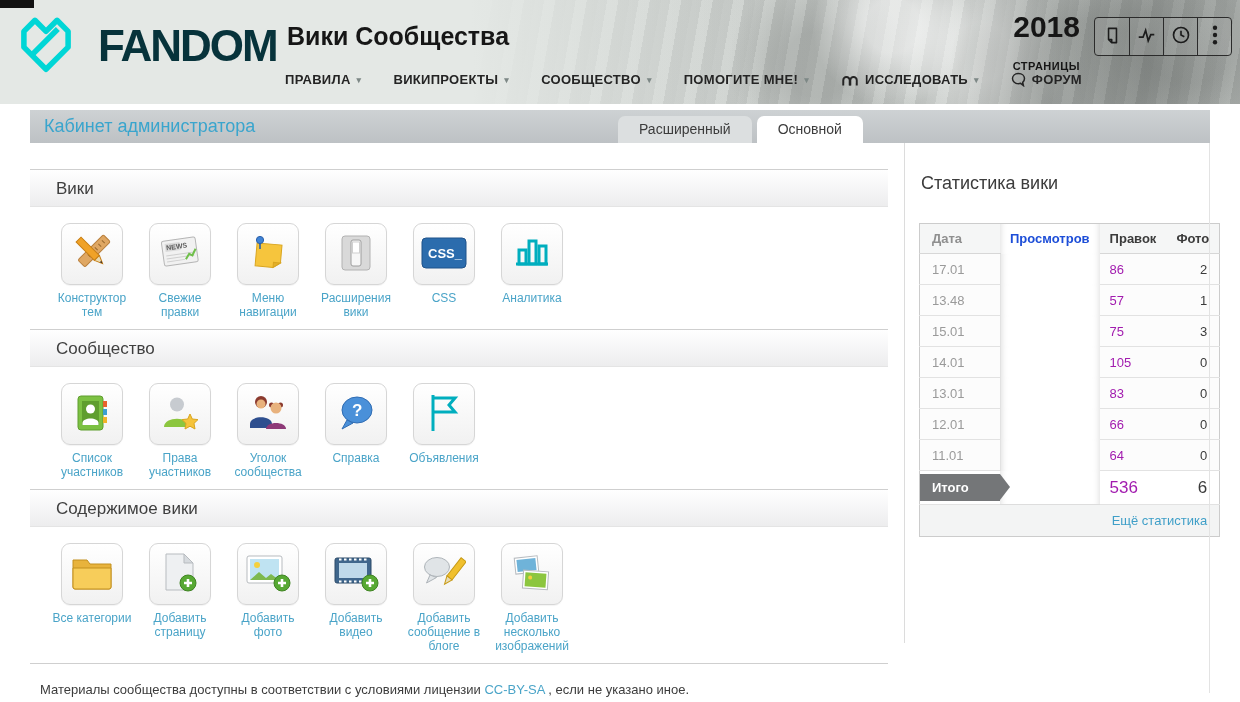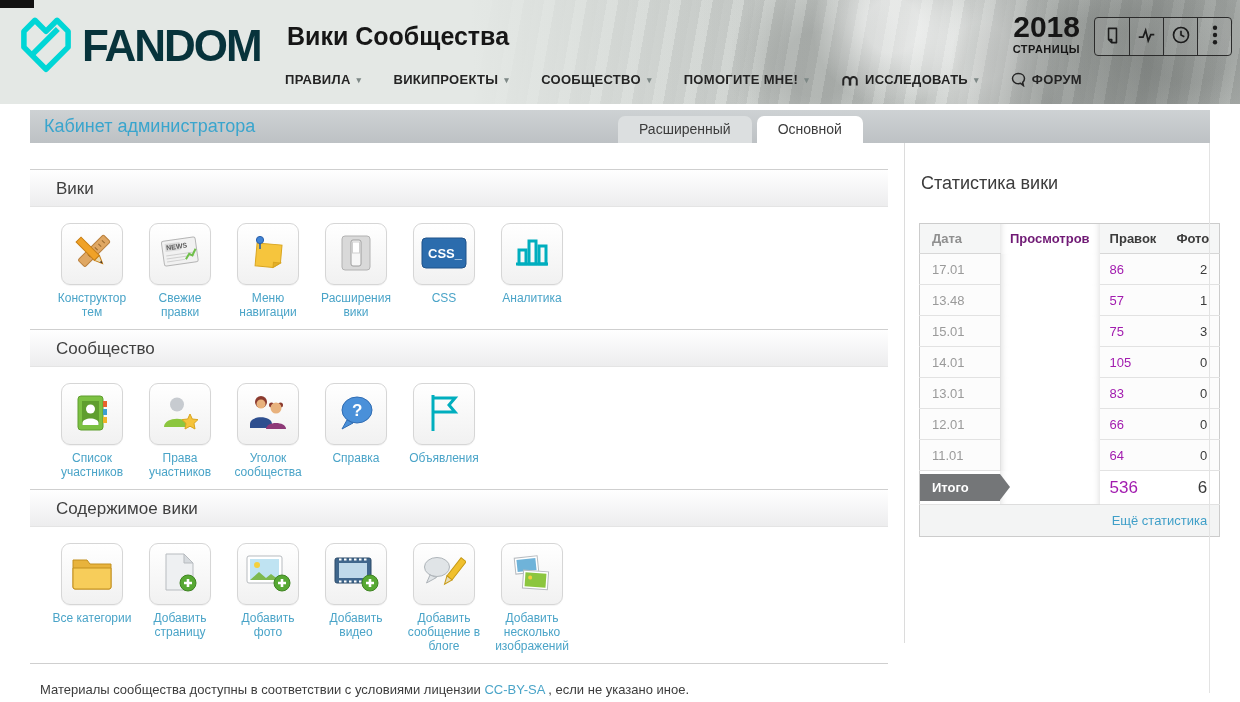--- a/index.html
+++ b/index.html
@@ -15,30 +15,30 @@
       linear-gradient(90deg, #e4e8e5 0%, #e4e8e5 38%, rgba(228,232,229,0) 62%),
       radial-gradient(circle at 72% 25%, rgba(255,255,255,.55) 0 3%, transparent 9%),
       radial-gradient(circle at 88% 72%, rgba(60,64,62,.28) 0 5%, transparent 13%),
       radial-gradient(circle at 66% 62%, rgba(90,94,92,.22) 0 4%, transparent 11%),
       radial-gradient(circle at 96% 35%, rgba(70,74,72,.25) 0 4%, transparent 11%),
       radial-gradient(circle at 79% 50%, rgba(255,255,255,.4) 0 3%, transparent 9%),
       repeating-linear-gradient(100deg, rgba(140,144,142,.22) 0 9px, rgba(205,209,206,.16) 9px 20px, rgba(115,119,117,.20) 20px 31px),
       linear-gradient(90deg, #e4e8e5, #c0c4c1);
   }
   .corner{position:absolute; left:0; top:0; width:34px; height:8px; background:#121212; z-index:5;}
-  .logo{position:absolute; left:16px; top:12px; display:flex; align-items:center; gap:6px;}
+  .logo{position:absolute; left:16px; top:12px; display:flex; align-items:center; gap:22px;}
   .logo-text{font-size:44px; font-weight:bold; color:#07333b; letter-spacing:-2px; line-height:1;}
   .wiki-title{position:absolute; left:287px; top:22px; font-size:25px; font-weight:bold; color:#161616;}
   .top-nav{position:absolute; left:285px; top:72px; display:flex; list-style:none; gap:32px; align-items:center;}
   .nav-item{display:flex; align-items:center; gap:6px; font-size:13px; font-weight:bold; color:#242424; letter-spacing:.3px; cursor:pointer; white-space:nowrap;}
   .nav-item .caret{font-size:9px; color:#7d8886;}
   .nav-icon{display:inline-flex; align-items:center;}
   .page-counter{position:absolute; right:160px; top:12px; text-align:right; color:#161616;}
   .page-counter .count{font-size:30px; font-weight:bold; line-height:30px;}
-  .page-counter .count-label{font-size:11px; font-weight:bold; letter-spacing:.5px; margin-top:1px;text-align:right;}
+  .page-counter .count-label{font-size:11px; font-weight:bold; letter-spacing:.5px; margin-top:18px;text-align:right;}
   .toolbar{position:absolute; right:8px; top:17px; display:flex; border:1px solid #2b2b2b; border-radius:4px; overflow:hidden; height:39px;}
   .tb-btn{width:34px; display:flex; align-items:center; justify-content:center; border-left:1px solid #2b2b2b; background:rgba(255,255,255,.08);}
   .tb-btn:first-child{border-left:none;}
 
   
   .page-bar{position:relative; margin:6px 30px 0; height:33px; background:linear-gradient(#ced2d4,#bdc1c4); display:flex; align-items:center; padding-left:14px;}
   .page-title{font-size:18px; color:#3aa5cd;}
   .tabs{position:absolute; left:588px; bottom:0; display:flex; gap:5px; align-items:flex-end;}
   .tab{height:27px; line-height:27px; padding:0 21px; border-radius:7px 7px 0 0; font-size:14px; color:#3c3c3c; background:#dcdfe0;}
   .tab.active{background:#fff;}
@@ -60,21 +60,21 @@
   .tile-label{margin-top:6px; font-size:12px; line-height:14px; color:#4aa4c8; padding:0 2px;}
 
   .footer-note{padding:18px 0 0 10px; font-size:13px; color:#3c3c3c;}
   .lic-link{color:#4aa4c8;}
 
   
   .stats-title{font-size:18px; font-weight:normal; color:#3c3c3c; margin:0 0 13px 2px;}
   .stats-table{border-collapse:collapse; width:276px; border:1px solid #ccc; font-size:13px; background:#fff;margin-top:29px;}
   .stats-table th{height:30px; font-weight:bold; padding:0 10px; background:#f5f6f6; border-bottom:1px solid #d7d7d7;}
   .stats-table th.col-date{color:#8f8f8f; text-align:left; padding-left:12px;}
-  .stats-table th.col-views{color:#701a75; text-align:left;}
+  .stats-table th.col-views{color:#1d4ed8; text-align:left;}
   .stats-table th.col-edits, .stats-table th.col-photos{color:#3b3b3b; text-align:right;}
   .stats-table td{height:31px; padding:0 10px; border-bottom:1px solid #e2e2e2; background:#fcfcfc;}
   .stats-table td.col-date{width:80px; color:#9a9a9a; text-align:left; padding-left:12px; border-right:1px solid #e2e2e2;}
   .stats-table .col-views{width:95px; background:#fff !important; border-bottom:none !important;
     box-shadow:inset 7px 0 7px -7px rgba(0,0,0,.16), inset -7px 0 7px -7px rgba(0,0,0,.16);}
   .stats-table td.col-edits{width:60px; color:#a21caf;}
   .stats-table td.col-photos{width:40px; text-align:right; color:#3b3b3b; padding-right:12px;}
   .stats-table tr.total td{height:34px; background:#fff;}
   .stats-table tr.total td.col-edits, .stats-table tr.total td.col-photos{font-size:17px;}
   .stats-table tr.total td.col-date{padding:0; border-right:none; position:relative; overflow:visible;}

